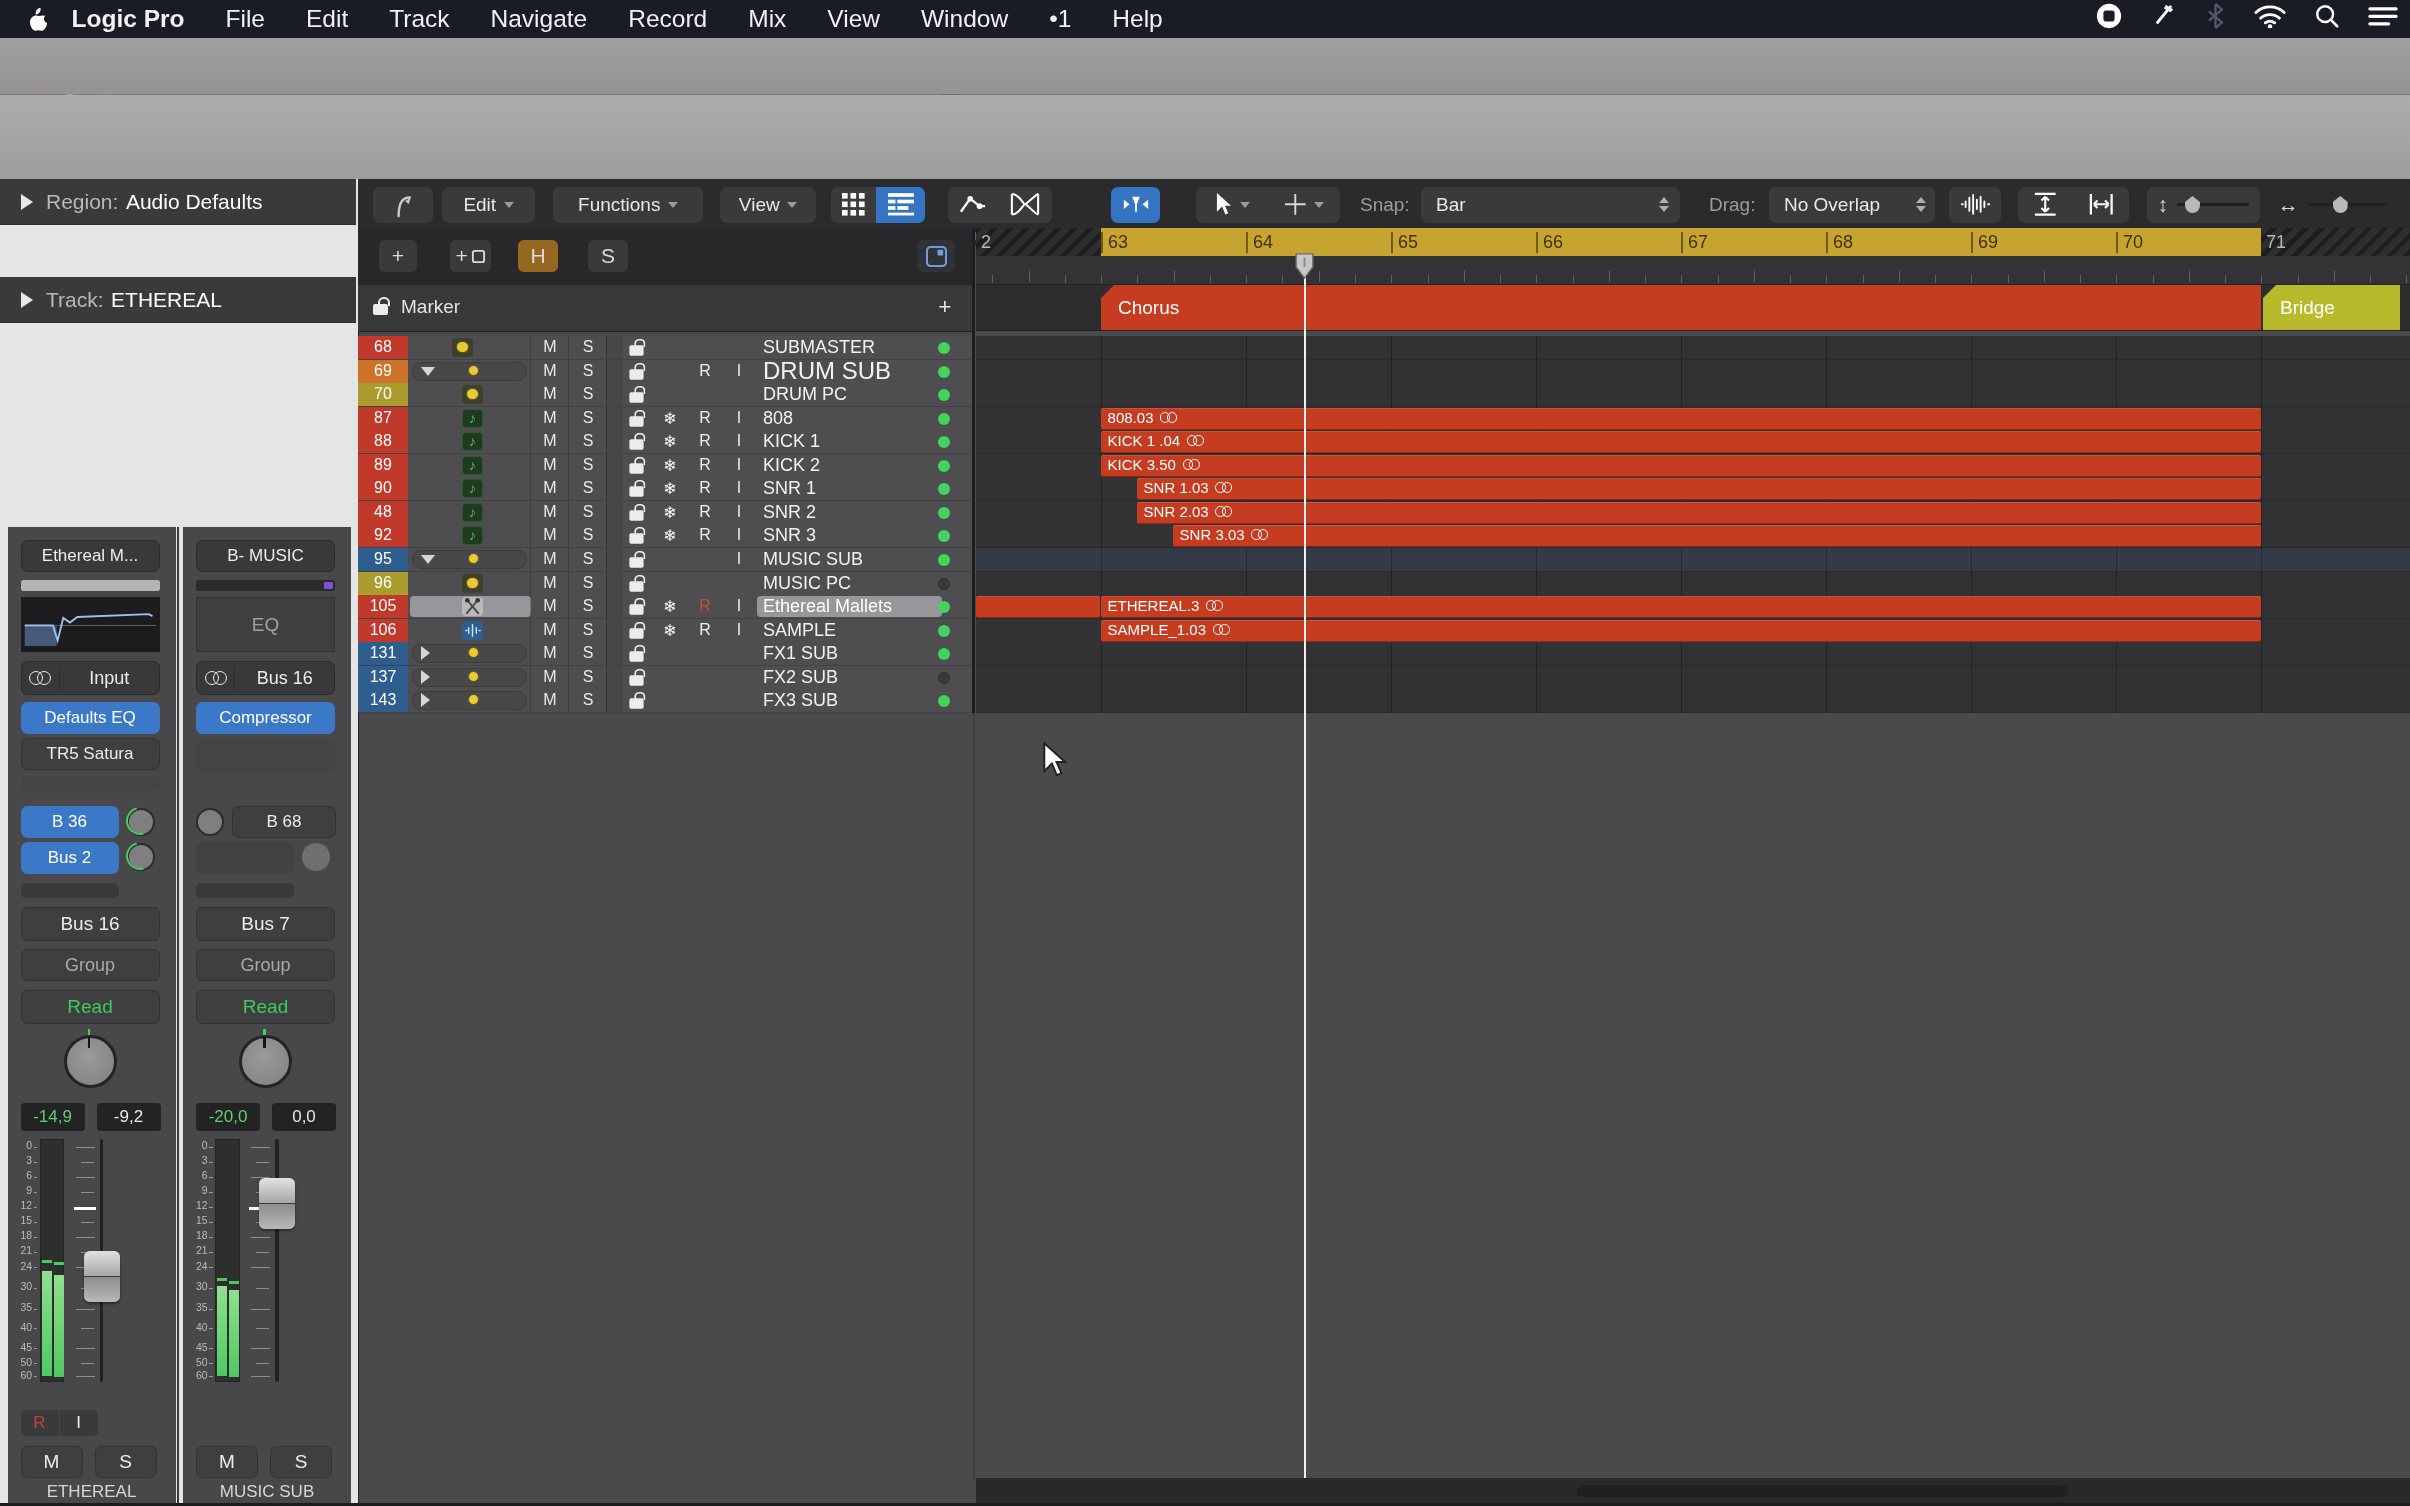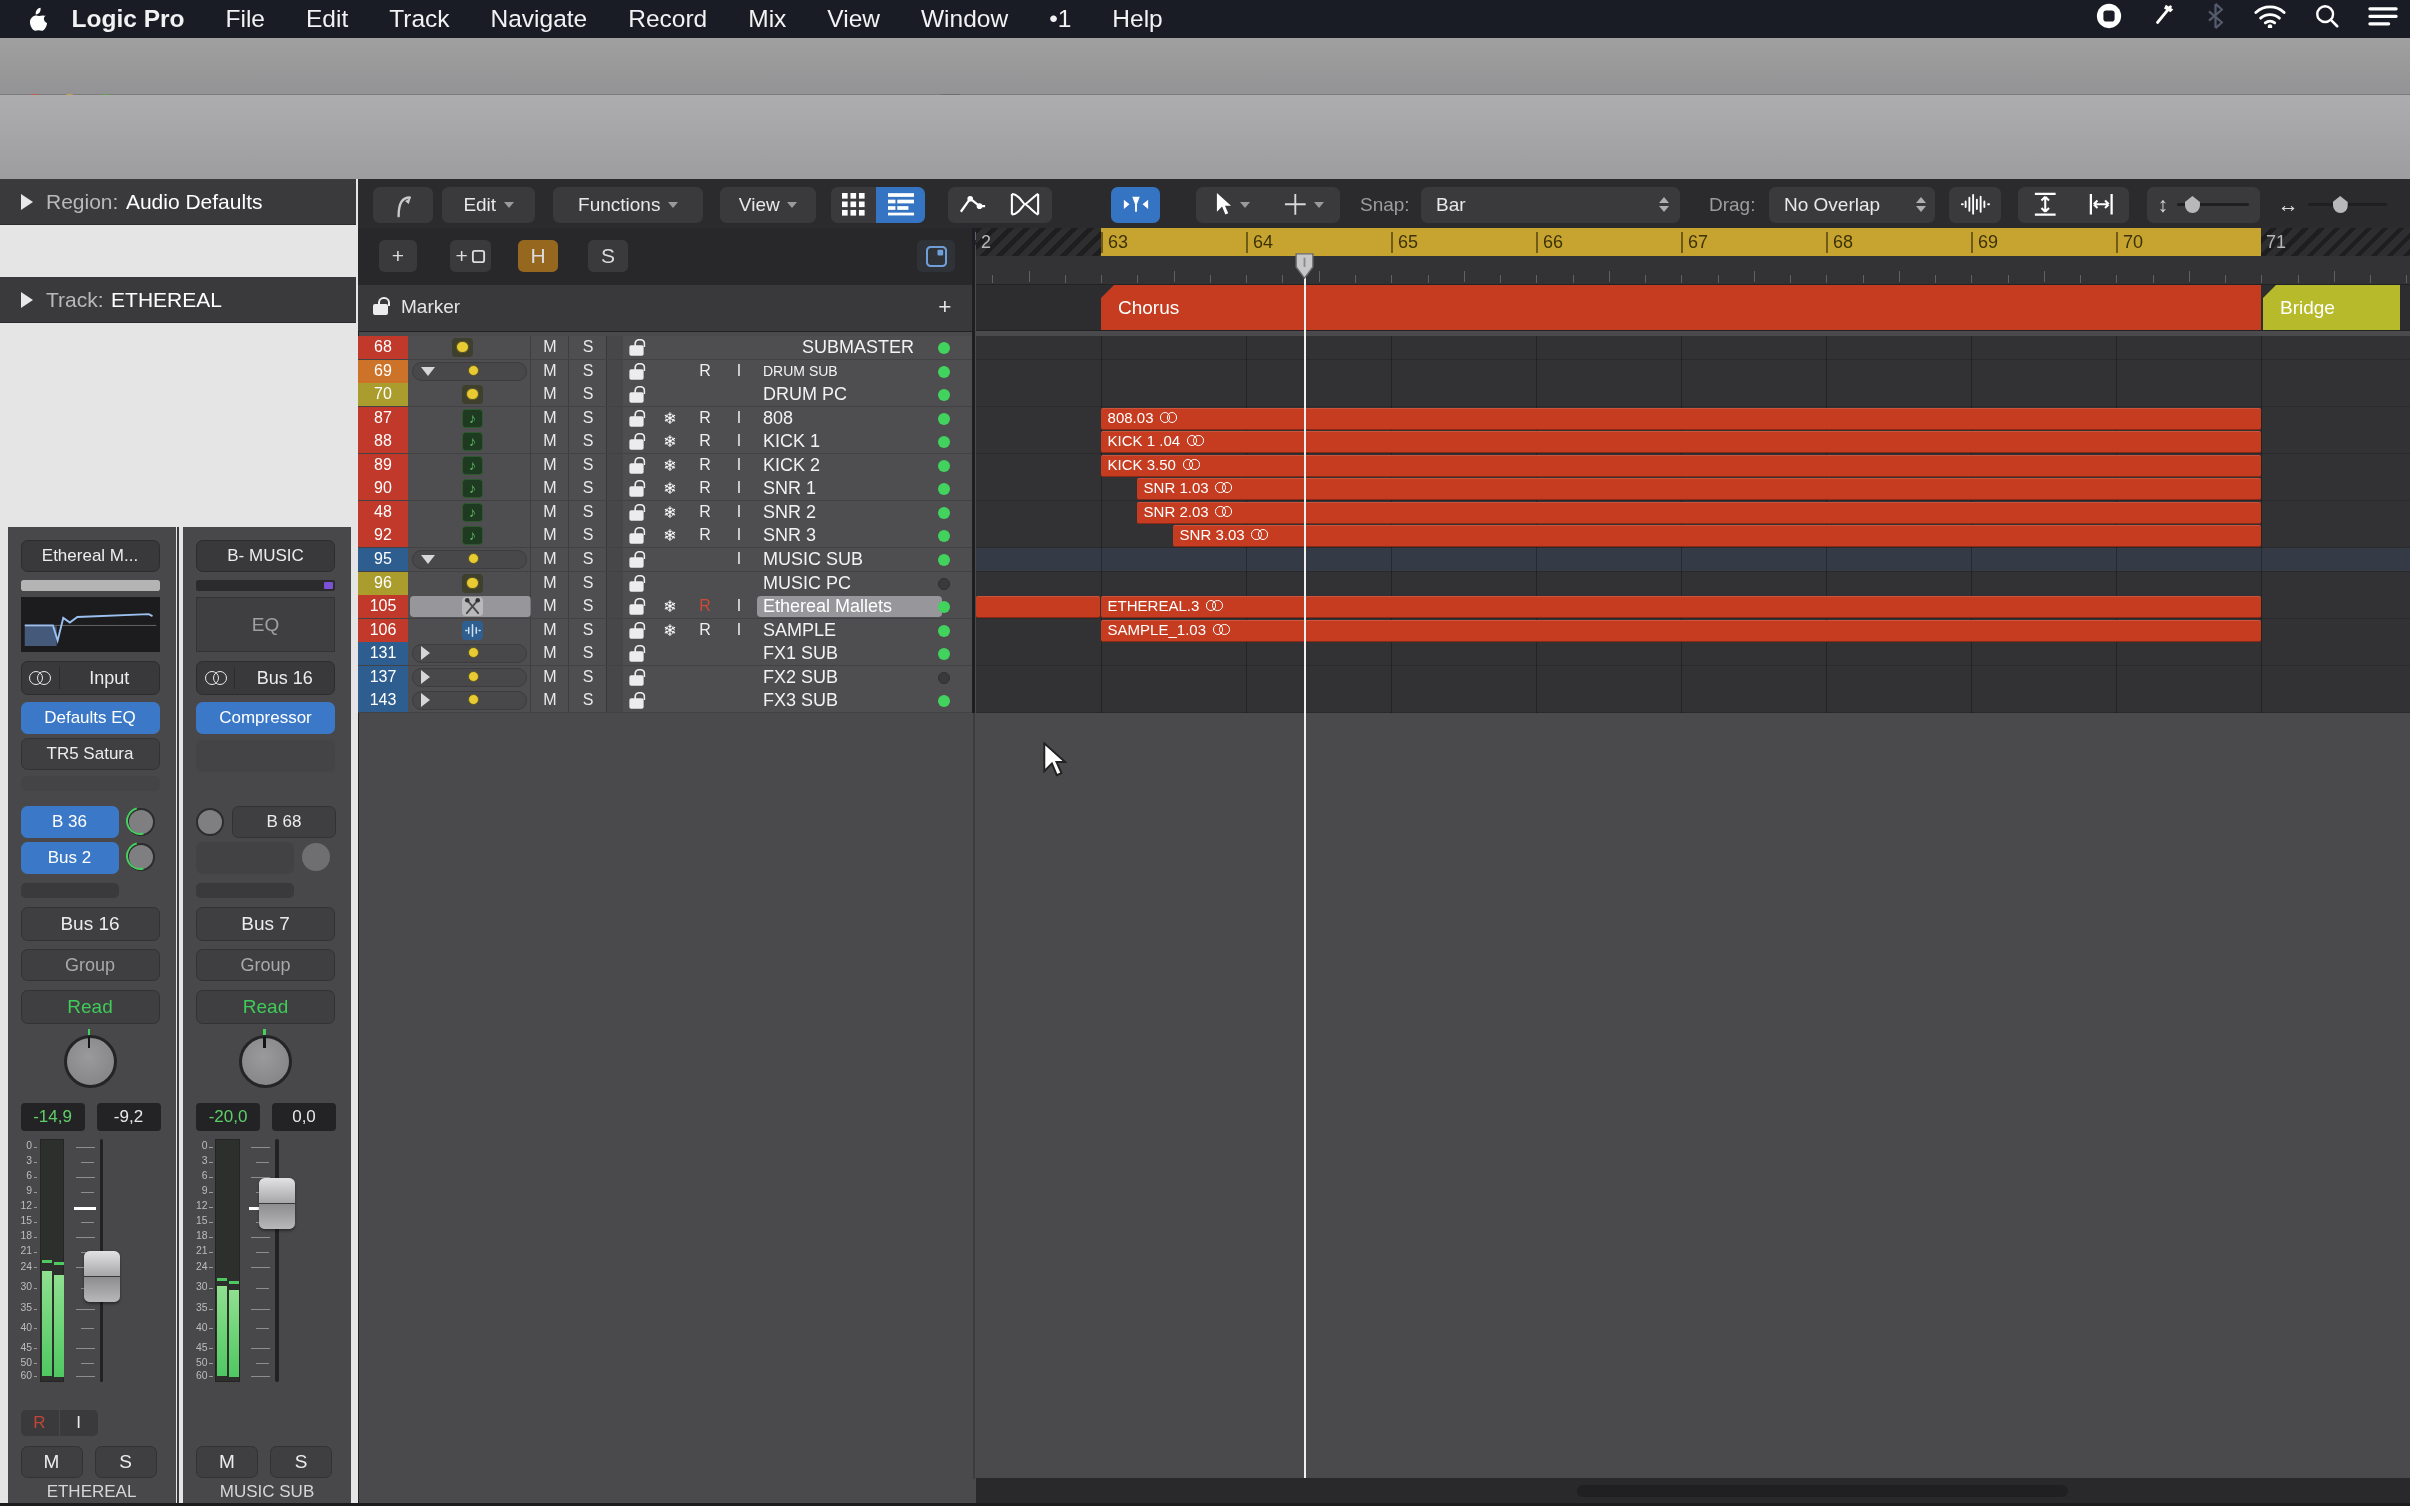--- a/index.html
+++ b/index.html
@@ -716,37 +716,37 @@
       <div style="position: absolute; left: 976px; top: 336px; width: 1435px; height: 23.5px; background: rgb(50, 50, 52); border-bottom: 0.9px solid rgb(42, 42, 44); box-sizing: border-box;"></div>
       <div style="position: absolute; left: 358px; top: 336px; width: 616px; height: 23.5px; background: rgb(78, 78, 80); border-bottom: 0.9px solid rgb(66, 66, 68); box-sizing: border-box; z-index: 5;">
         <div style="position: absolute; left: 0px; top: 0px; width: 50px; height: 22.6px; background: rgb(192, 57, 43); color: rgb(255, 255, 255); font-size: 16px; display: flex; align-items: center; justify-content: center;">68</div>
         <div style="position: absolute; left: 94px; top: 1.9px; width: 21px; height: 19px; background: rgb(63, 63, 46); border-radius: 3.8px; display: flex; align-items: center; justify-content: center;">
           <span class="ydot"></span>
         </div>
         <div style="position: absolute; left: 172px; top: 0px; width: 38px; height: 22.6px; display: flex; align-items: center; justify-content: center; color: rgb(233, 233, 235); font-size: 16px; border-left: 0.9px solid rgba(0, 0, 0, 0.2);">M</div>
         <div style="position: absolute; left: 210px; top: 0px; width: 38px; height: 22.6px; display: flex; align-items: center; justify-content: center; color: rgb(233, 233, 235); font-size: 16px; border-left: 0.9px solid rgba(0, 0, 0, 0.2);">S</div>
         <div style="position: absolute; left: 248px; top: 0px; width: 16px; height: 22.6px; border-left: 0.9px solid rgba(0, 0, 0, 0.2); background: rgba(0, 0, 0, 0.08);"></div>
         <span class="lock" style="position: absolute; left: 271px; top: 8.5px; transform: scale(0.95);"></span>
-        <div style="position: absolute; left: 405px; top: 0px; width: 179px; height: 22.6px; display: flex; align-items: center; color: rgb(242, 242, 244); font-size: 18px; white-space: nowrap; margin-left: 39px;">SUBMASTER</div>
+        <div style="position: absolute; left: 405px; top: 0px; width: 179px; height: 22.6px; display: flex; align-items: center; color: rgb(242, 242, 244); font-size: 18px; white-space: nowrap;">SUBMASTER</div>
         <div style="position: absolute; left: 580px; top: 5.6px; width: 12.2px; height: 12.2px; border-radius: 50%; background: rgb(66, 210, 94);"></div>
       </div>
       <div style="position: absolute; left: 976px; top: 360px; width: 1435px; height: 23.5px; background: rgb(50, 50, 52); border-bottom: 0.9px solid rgb(42, 42, 44); box-sizing: border-box;"></div>
       <div style="position: absolute; left: 358px; top: 360px; width: 616px; height: 23.5px; background: rgb(78, 78, 80); border-bottom: 0.9px solid rgb(66, 66, 68); box-sizing: border-box; z-index: 5;">
         <div style="position: absolute; left: 0px; top: 0px; width: 50px; height: 22.6px; background: rgb(205, 115, 41); color: rgb(255, 255, 255); font-size: 16px; display: flex; align-items: center; justify-content: center;">69</div>
         <div style="position: absolute; left: 54px; top: 1.9px; width: 115px; height: 19px; border: 1.4px solid rgb(60, 60, 62); border-radius: 9.4px; box-sizing: border-box; background: rgb(72, 72, 74);">
           <span class="tridown" style="position: absolute; left: 7.5px; top: 3.8px;"></span>
           <span class="ydot" style="position: absolute; left: 55px; top: 1.9px; width: 11.3px; height: 11.3px;"></span>
         </div>
         <div style="position: absolute; left: 172px; top: 0px; width: 38px; height: 22.6px; display: flex; align-items: center; justify-content: center; color: rgb(233, 233, 235); font-size: 16px; border-left: 0.9px solid rgba(0, 0, 0, 0.2);">M</div>
         <div style="position: absolute; left: 210px; top: 0px; width: 38px; height: 22.6px; display: flex; align-items: center; justify-content: center; color: rgb(233, 233, 235); font-size: 16px; border-left: 0.9px solid rgba(0, 0, 0, 0.2);">S</div>
         <div style="position: absolute; left: 248px; top: 0px; width: 16px; height: 22.6px; border-left: 0.9px solid rgba(0, 0, 0, 0.2); background: rgba(0, 0, 0, 0.08);"></div>
         <span class="lock" style="position: absolute; left: 271px; top: 8.5px; transform: scale(0.95);"></span>
         <div style="position: absolute; left: 330px; top: 0px; width: 34px; height: 22.6px; display: flex; align-items: center; justify-content: center; font-size: 16px; color: rgb(237, 237, 239);">R</div>
         <div style="position: absolute; left: 365px; top: 0px; width: 32px; height: 22.6px; display: flex; align-items: center; justify-content: center; color: rgb(237, 237, 239); font-size: 16px;">I</div>
-        <div style="position: absolute; left: 405px; top: 0px; width: 179px; height: 22.6px; display: flex; align-items: center; color: rgb(242, 242, 244); font-size: 14px; white-space: nowrap;">DRUM SUB</div>
+        <div style="position: absolute; left: 405px; top: 0px; width: 179px; height: 22.6px; display: flex; align-items: center; color: rgb(242, 242, 244); font-size: 24px; white-space: nowrap;">DRUM SUB</div>
         <div style="position: absolute; left: 580px; top: 5.6px; width: 12.2px; height: 12.2px; border-radius: 50%; background: rgb(66, 210, 94);"></div>
       </div>
       <div style="position: absolute; left: 976px; top: 383px; width: 1435px; height: 23.5px; background: rgb(50, 50, 52); border-bottom: 0.9px solid rgb(42, 42, 44); box-sizing: border-box;"></div>
       <div style="position: absolute; left: 358px; top: 383px; width: 616px; height: 23.5px; background: rgb(78, 78, 80); border-bottom: 0.9px solid rgb(66, 66, 68); box-sizing: border-box; z-index: 5;">
         <div style="position: absolute; left: 0px; top: 0px; width: 50px; height: 22.6px; background: rgb(171, 157, 45); color: rgb(255, 255, 255); font-size: 16px; display: flex; align-items: center; justify-content: center;">70</div>
         <div style="position: absolute; left: 104px; top: 1.9px; width: 21px; height: 19px; background: rgb(63, 63, 46); border-radius: 3.8px; display: flex; align-items: center; justify-content: center;">
           <span class="ydot"></span>
         </div>
         <div style="position: absolute; left: 172px; top: 0px; width: 38px; height: 22.6px; display: flex; align-items: center; justify-content: center; color: rgb(233, 233, 235); font-size: 16px; border-left: 0.9px solid rgba(0, 0, 0, 0.2);">M</div>
         <div style="position: absolute; left: 210px; top: 0px; width: 38px; height: 22.6px; display: flex; align-items: center; justify-content: center; color: rgb(233, 233, 235); font-size: 16px; border-left: 0.9px solid rgba(0, 0, 0, 0.2);">S</div>

